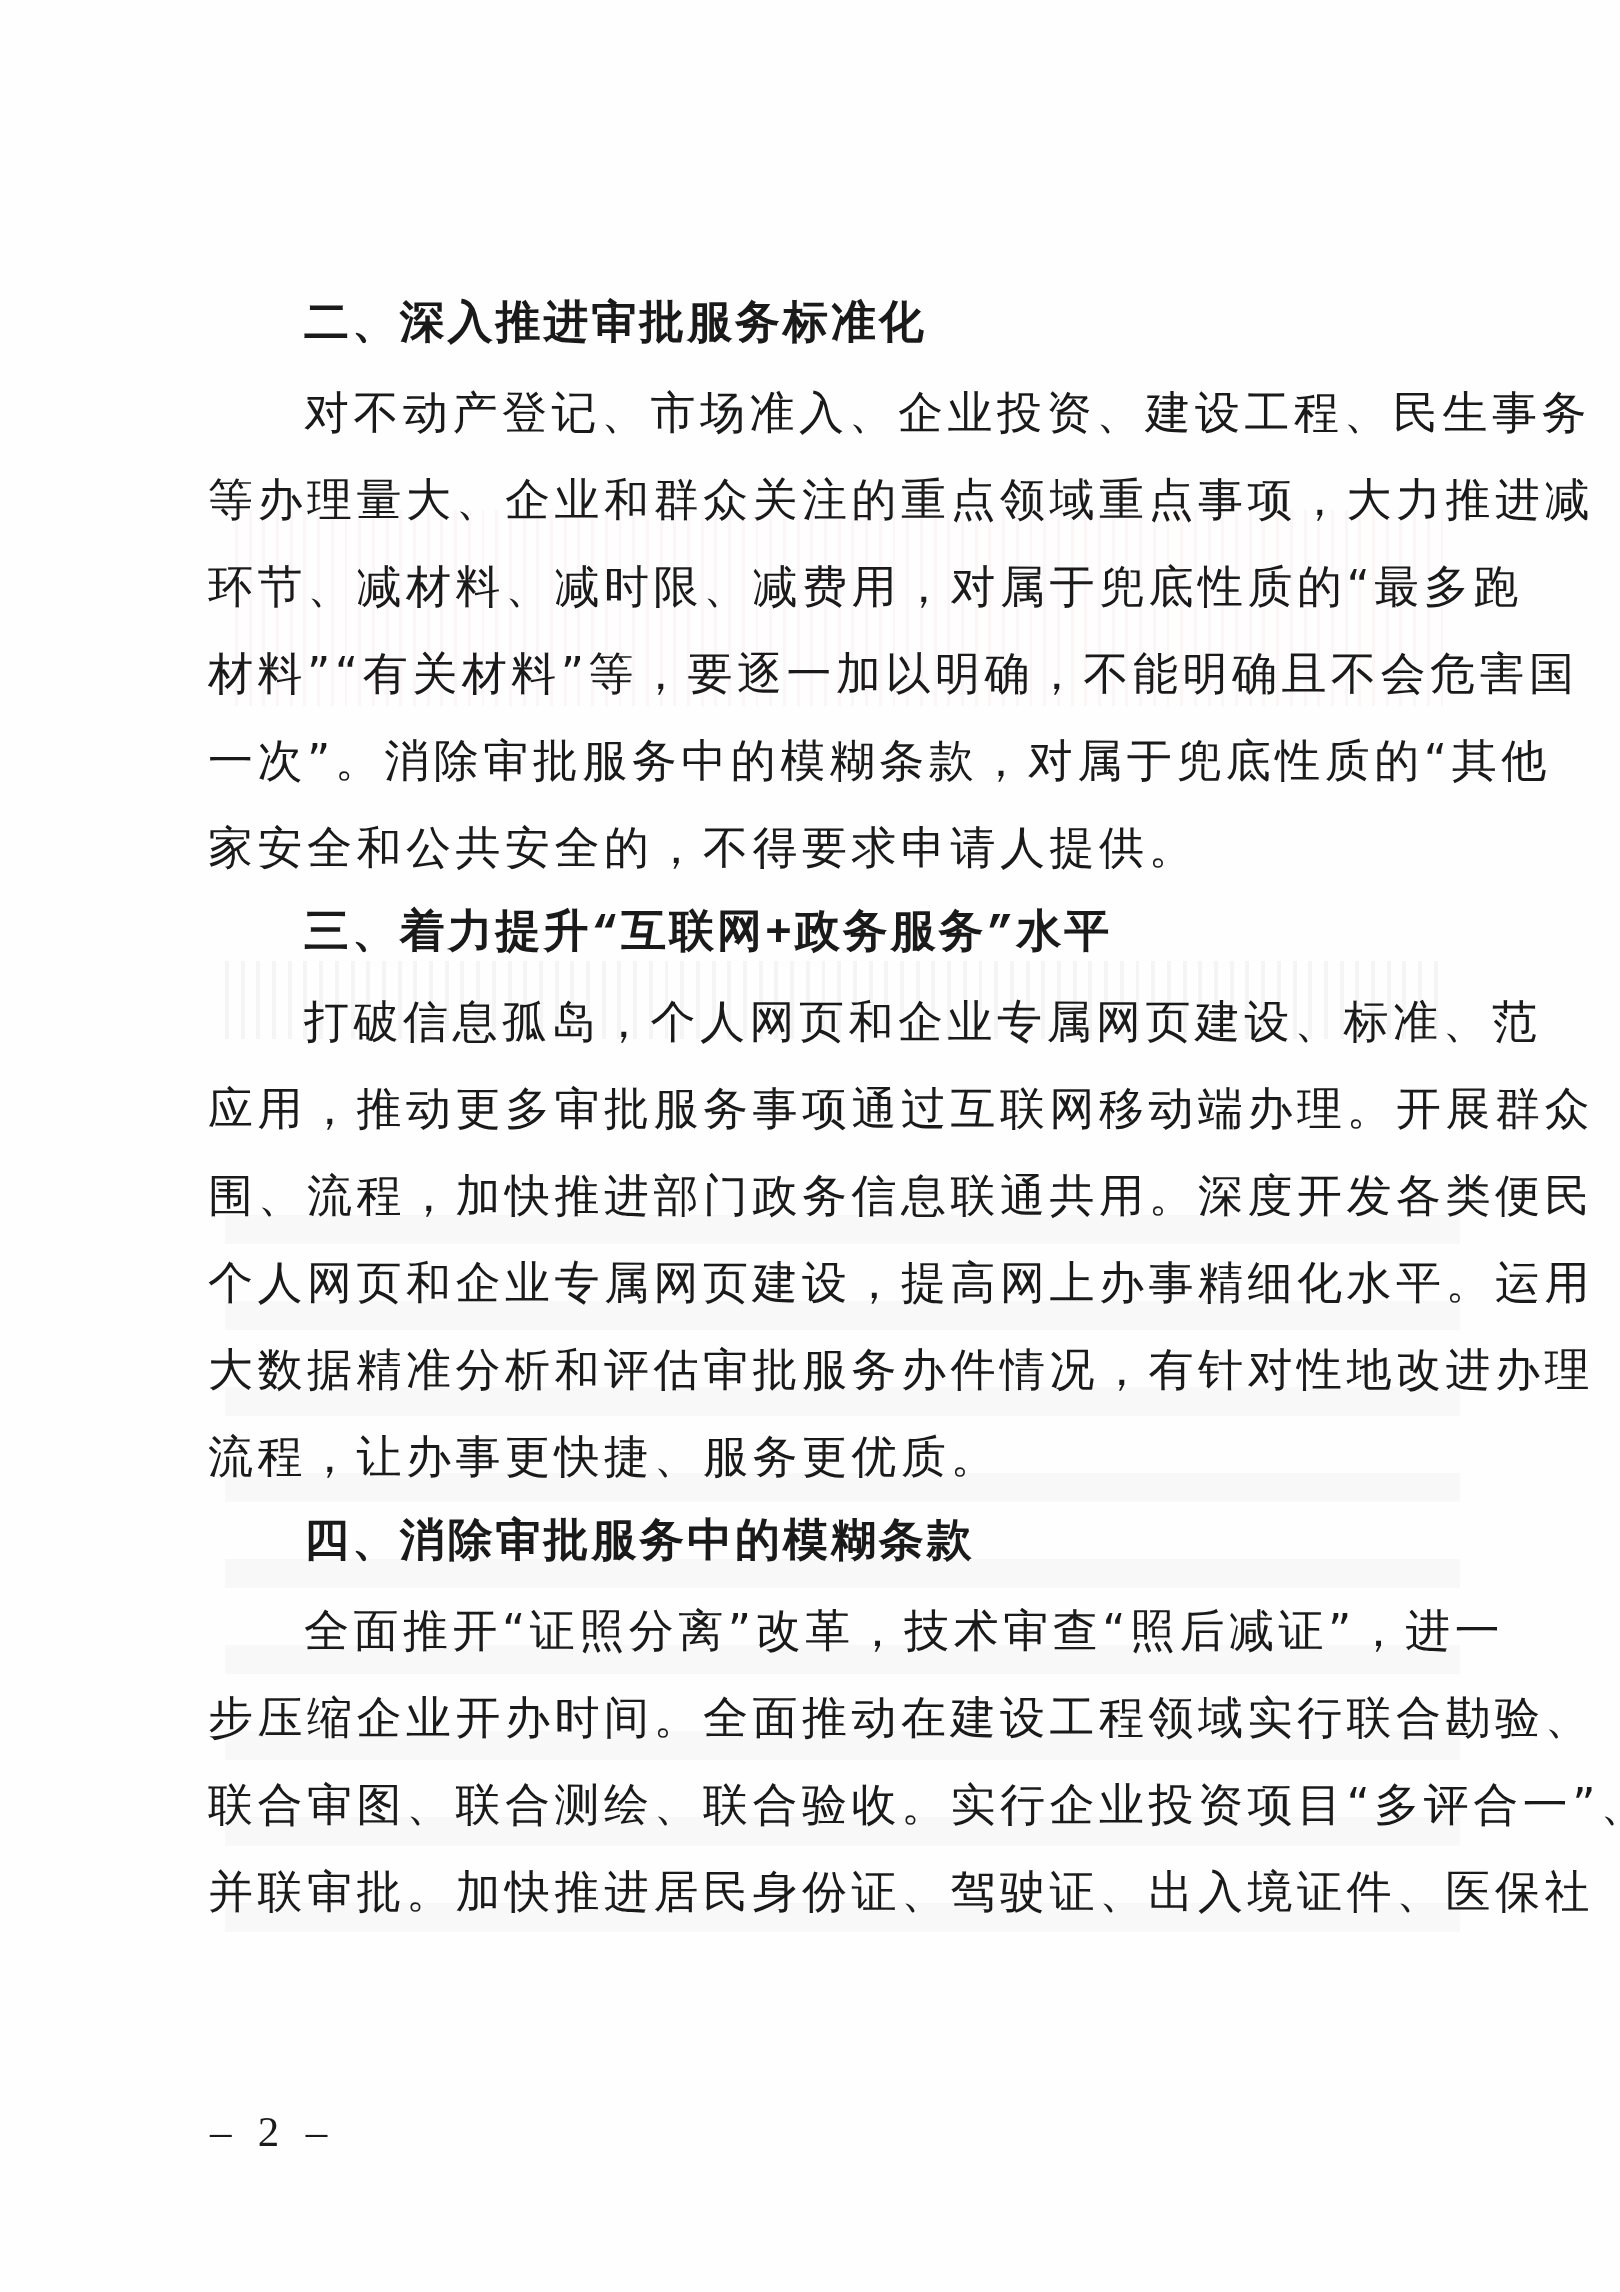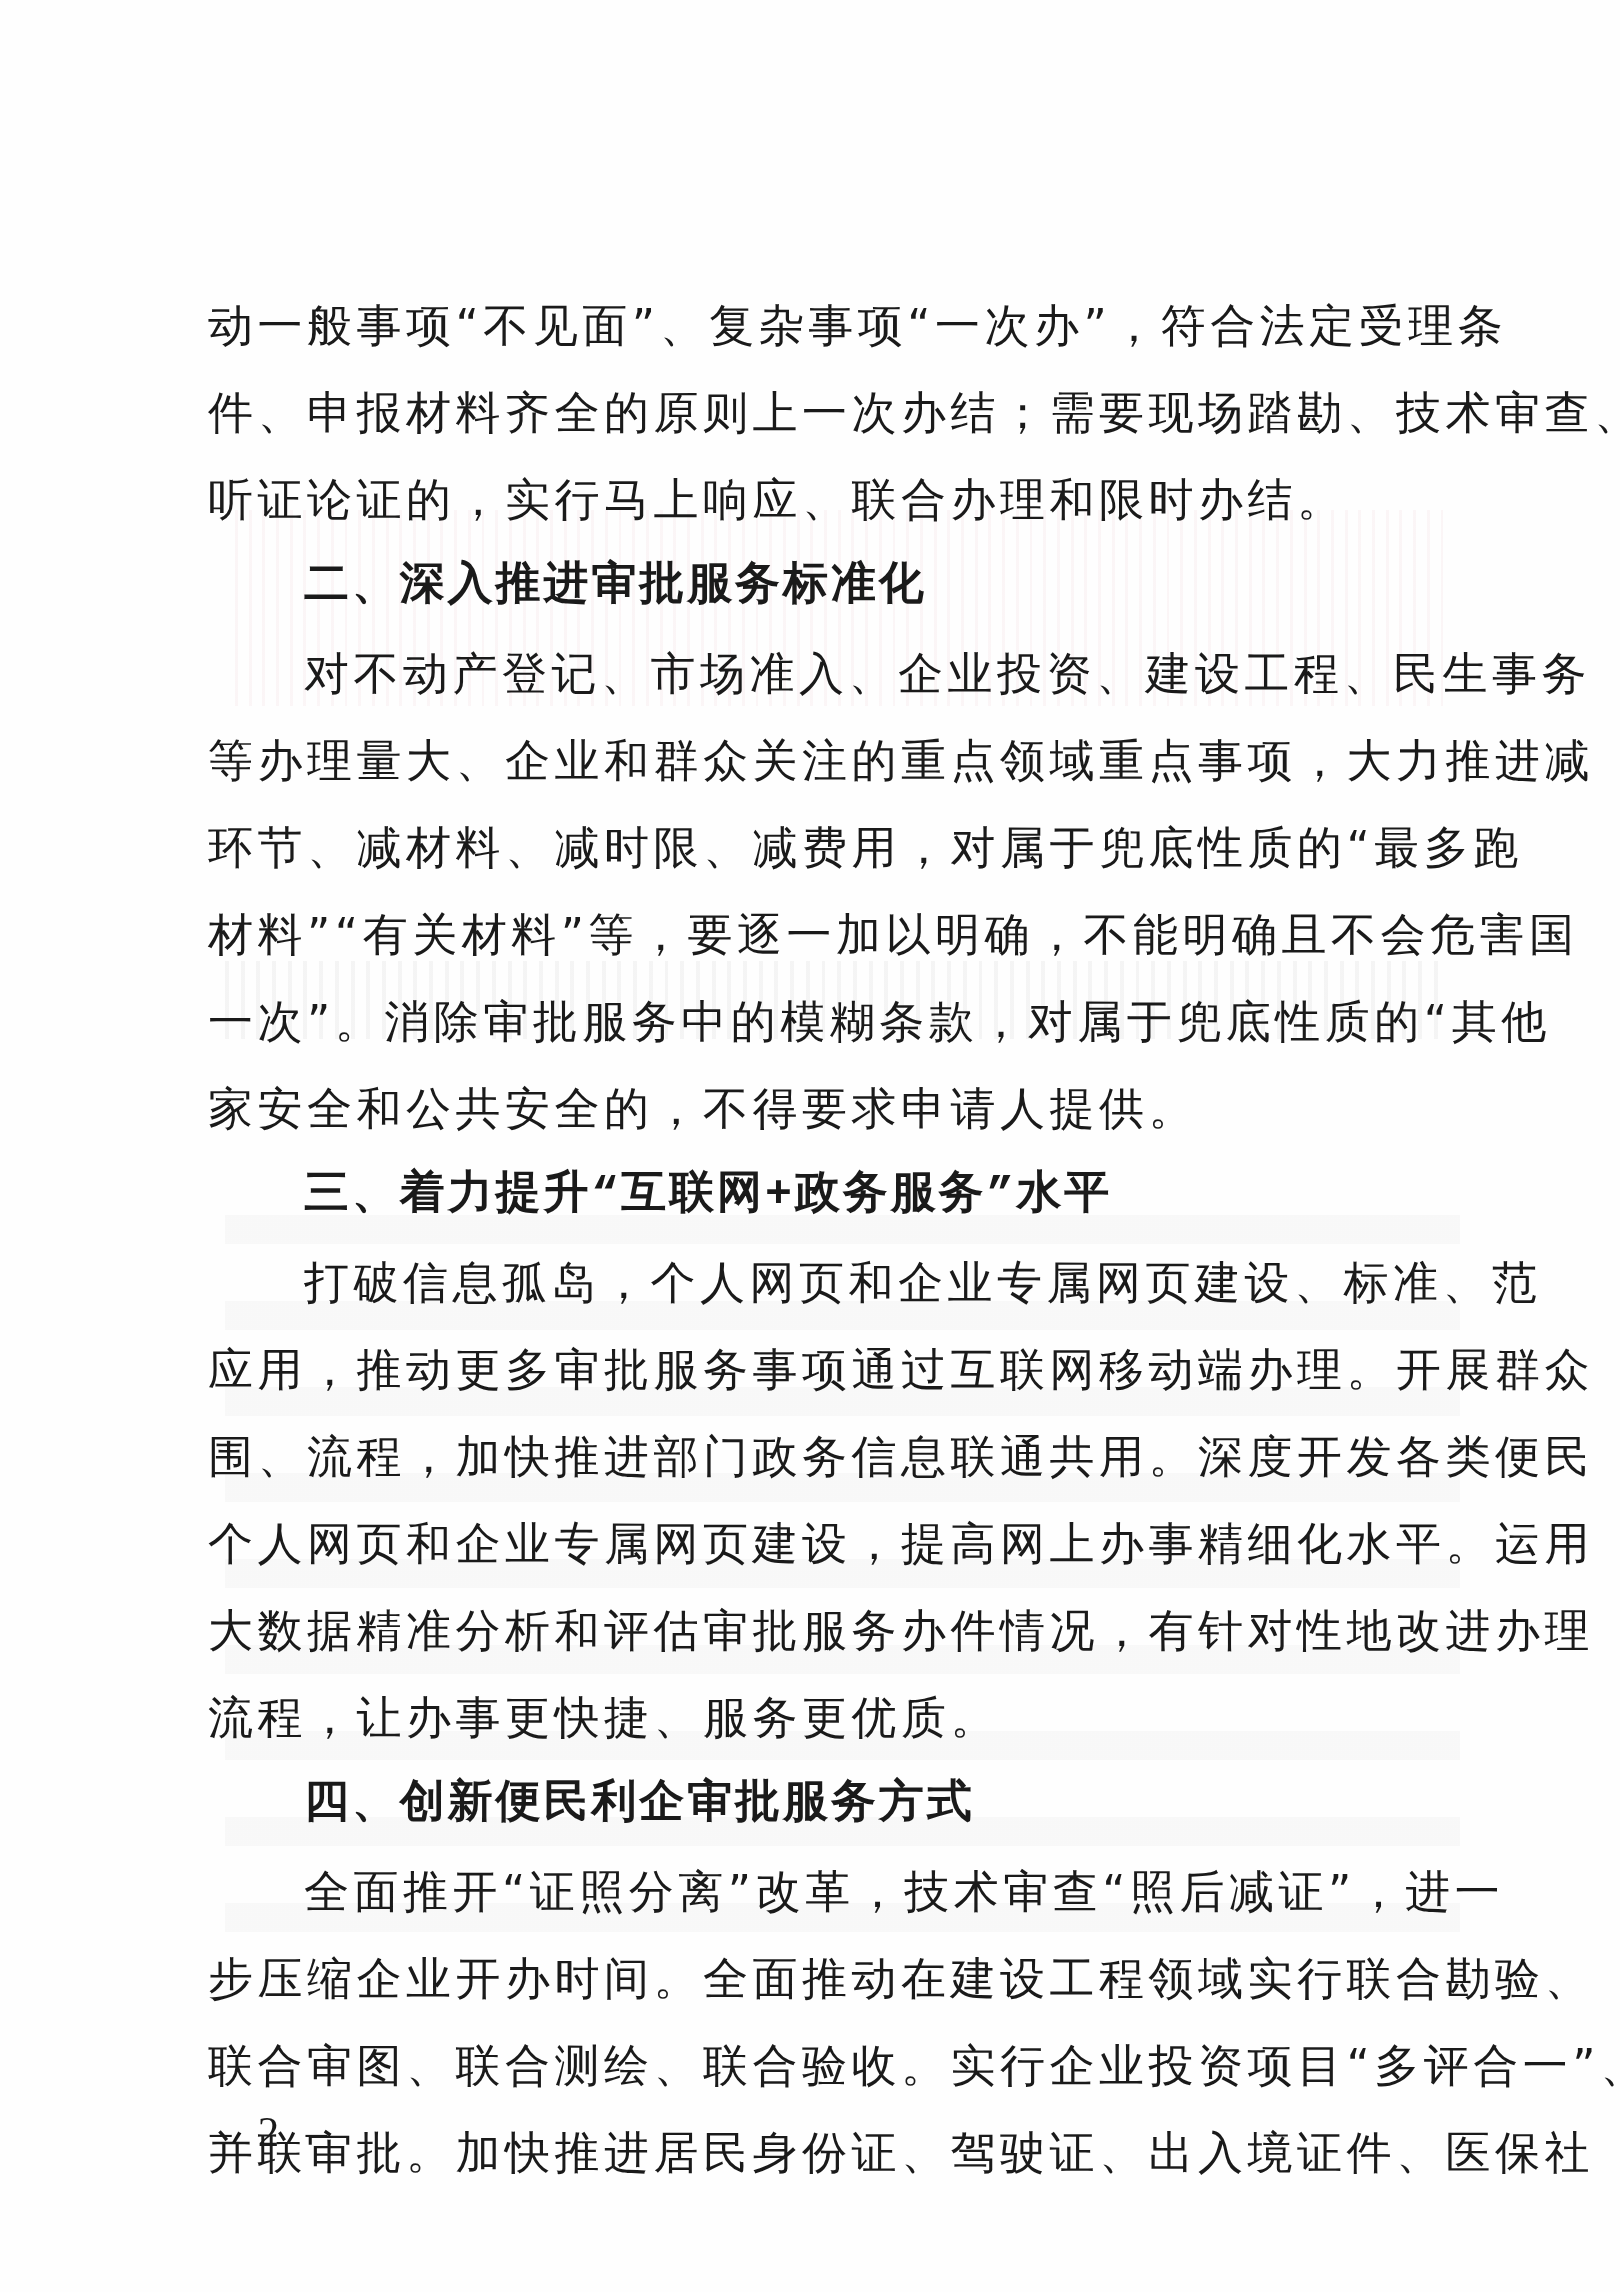--- a/index.html
+++ b/index.html
@@ -83,25 +83,20 @@
 </head>
 <body>
 
 <div class="page">
   <div class="bleed bleed-seal"></div>
   <div class="bleed bleed-title"></div>
   <div class="bleed bleed-body"></div>
 
   <div class="content">
 
-    <div>
-      <div class="line">动一般事项“不见面”、复杂事项“一次办”，符合法定受理条</div>
-      <div class="line">件、申报材料齐全的原则上一次办结；需要现场踏勘、技术审查、</div>
-      <div class="line">听证论证的，实行马上响应、联合办理和限时办结。</div>
-    </div>
 
     <div class="line indent heading">二、深入推进审批服务标准化</div>
 
     <div>
       <div class="line indent">对不动产登记、市场准入、企业投资、建设工程、民生事务</div>
       <div class="line">等办理量大、企业和群众关注的重点领域重点事项，大力推进减</div>
       <div class="line">环节、减材料、减时限、减费用，对属于兜底性质的“最多跑</div>
       <div class="line">材料”“有关材料”等，要逐一加以明确，不能明确且不会危害国</div>
       <div class="line">一次”。消除审批服务中的模糊条款，对属于兜底性质的“其他</div>
       <div class="line">家安全和公共安全的，不得要求申请人提供。</div>
@@ -111,21 +106,21 @@
 
     <div>
       <div class="line indent">打破信息孤岛，个人网页和企业专属网页建设、标准、范</div>
       <div class="line">应用，推动更多审批服务事项通过互联网移动端办理。开展群众</div>
       <div class="line">围、流程，加快推进部门政务信息联通共用。深度开发各类便民</div>
       <div class="line">个人网页和企业专属网页建设，提高网上办事精细化水平。运用</div>
       <div class="line">大数据精准分析和评估审批服务办件情况，有针对性地改进办理</div>
       <div class="line">流程，让办事更快捷、服务更优质。</div>
     </div>
 
-    <div class="line indent heading">四、创新便民利企审批服务方式</div>
+    <div class="line indent heading">四、消除审批服务中的模糊条款</div>
 
     <div>
       <div class="line indent">全面推开“证照分离”改革，技术审查“照后减证”，进一</div>
       <div class="line">步压缩企业开办时间。全面推动在建设工程领域实行联合勘验、</div>
       <div class="line">联合审图、联合测绘、联合验收。实行企业投资项目“多评合一”、</div>
       <div class="line">并联审批。加快推进居民身份证、驾驶证、出入境证件、医保社</div>
     </div>
   </div>
 
   <div class="page-number">– 2 –</div>

